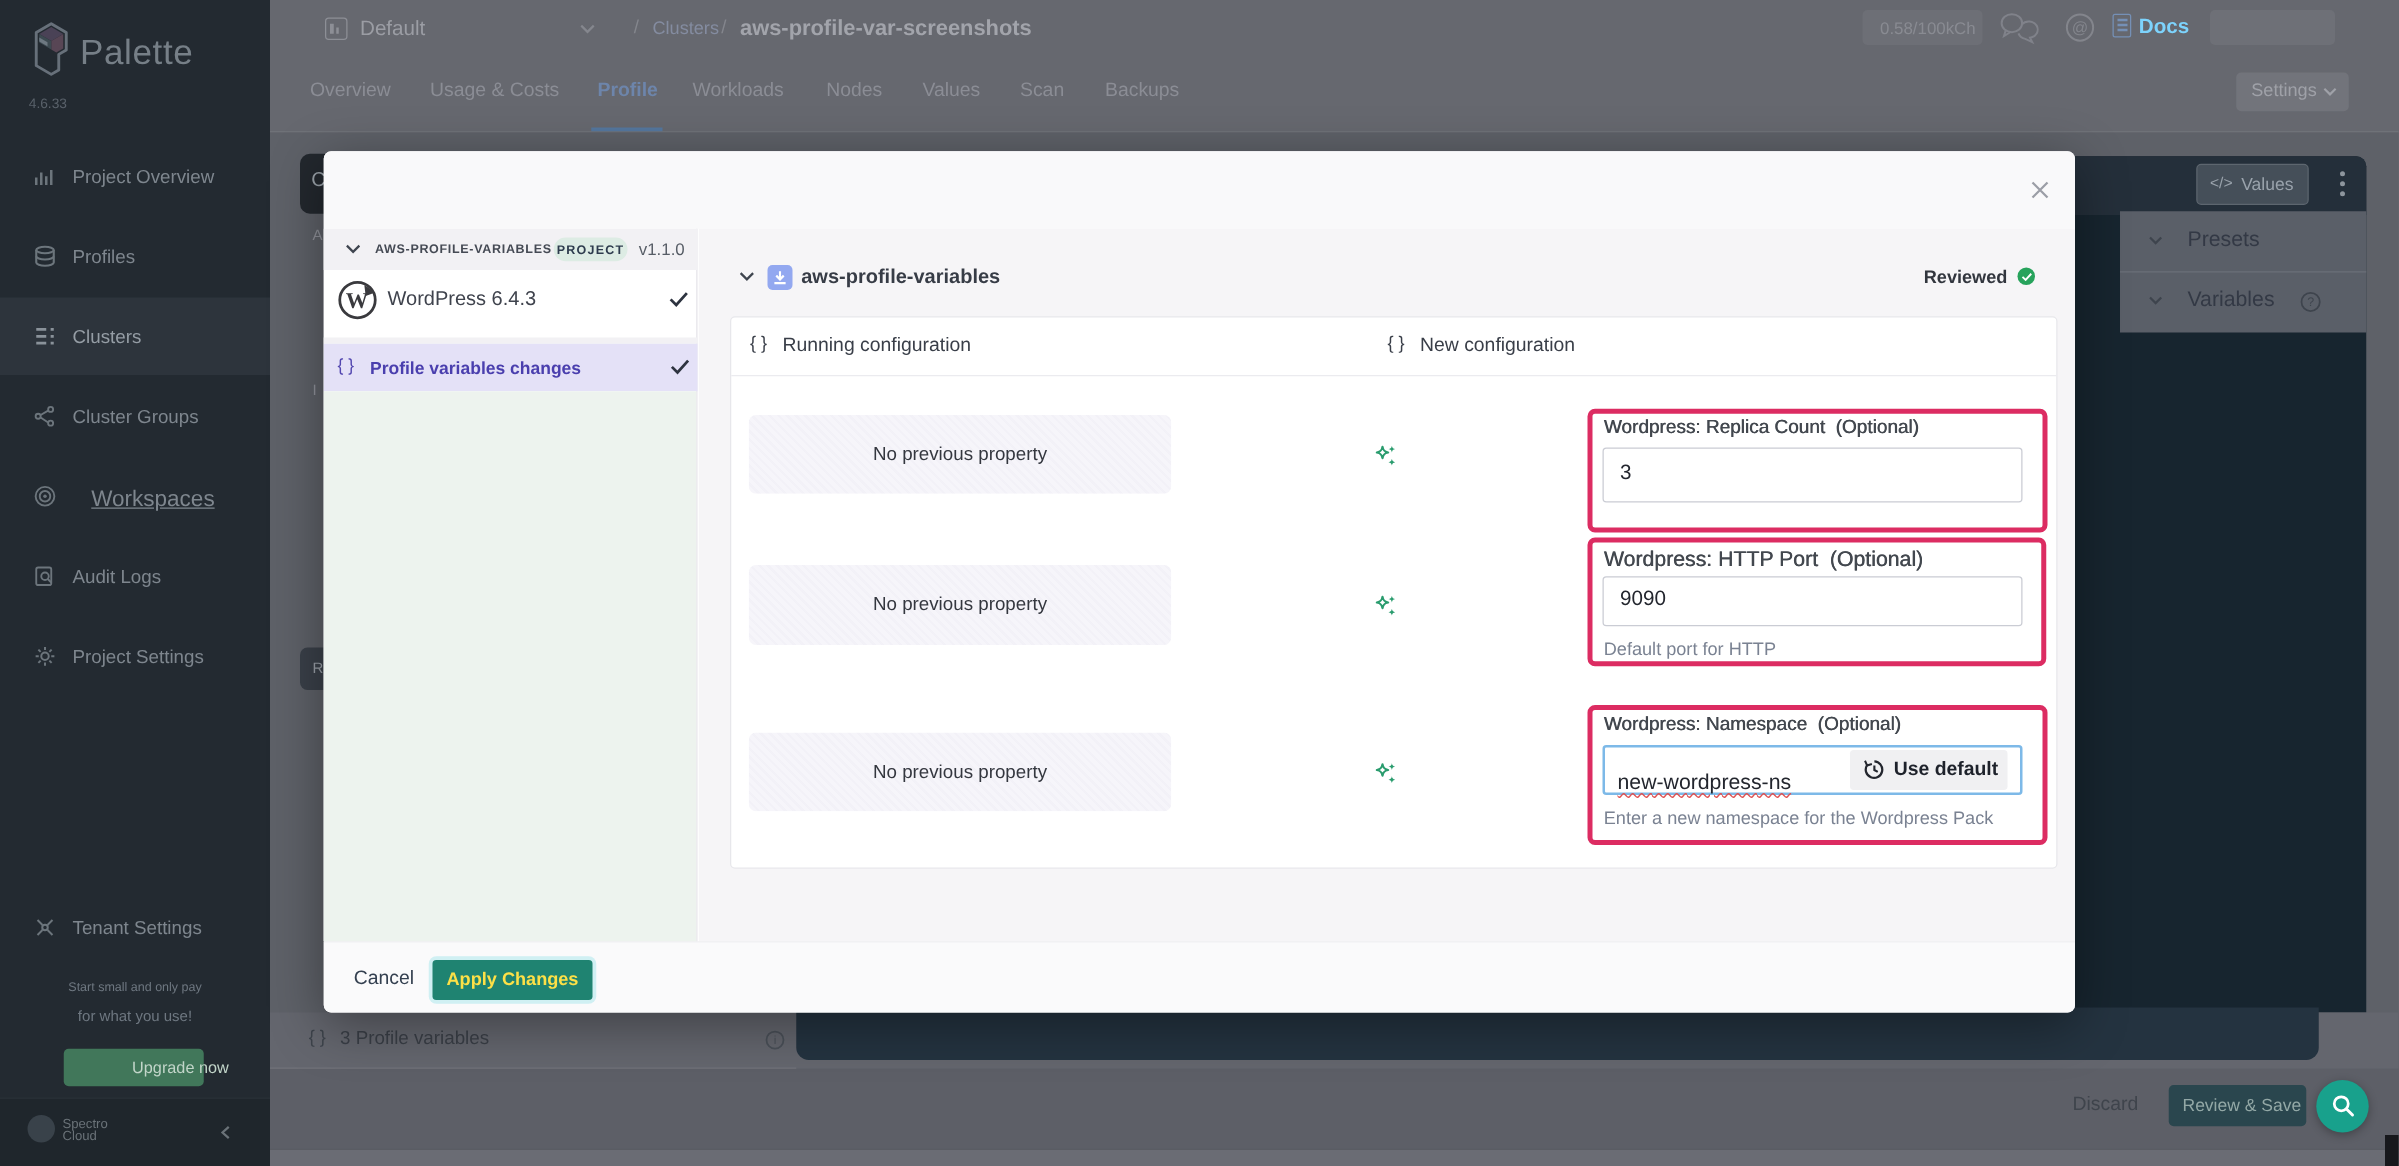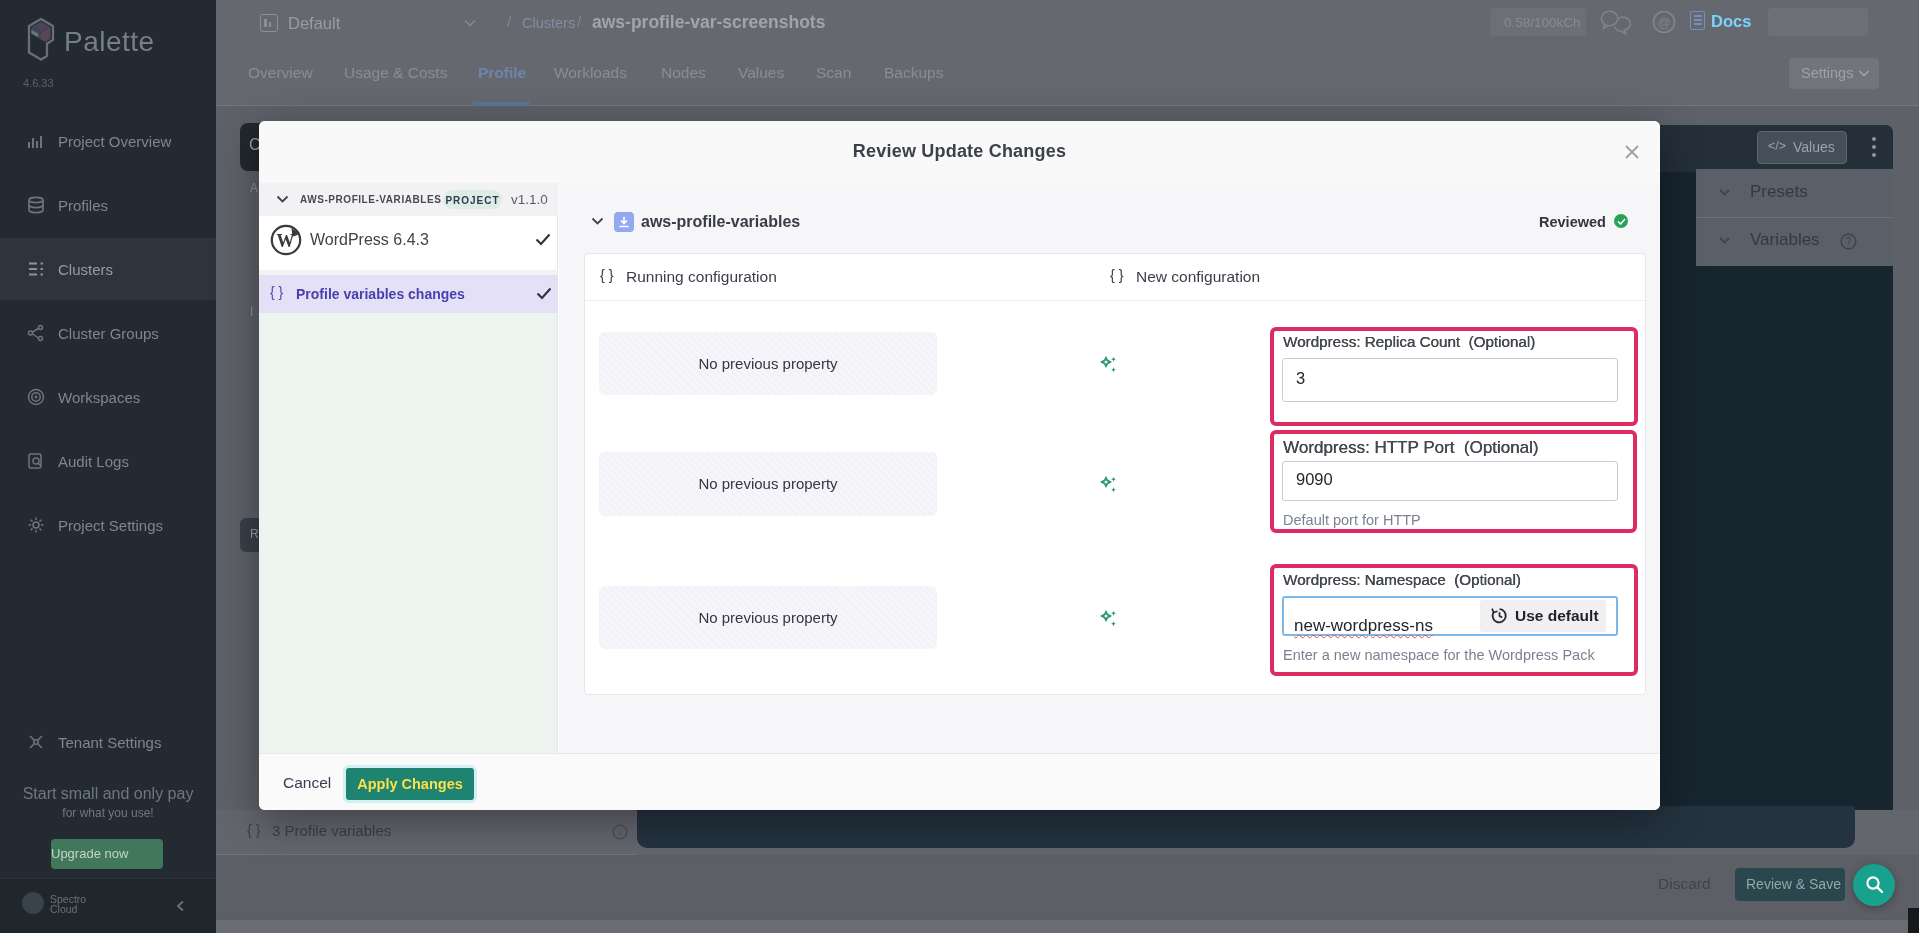--- a/index.html
+++ b/index.html
@@ -155,55 +155,54 @@
         <circle cx="13.5" cy="3.5" r="2" fill="none" stroke="#6c757c" stroke-width="1.5"></circle>
         <circle cx="13.5" cy="14.5" r="2" fill="none" stroke="#6c757c" stroke-width="1.5"></circle>
         <path d="M5.5 8 L11.5 4.5 M5.5 10 L11.5 14" stroke="#6c757c" stroke-width="1.5"></path>
       </svg></div>
   <div class="abs" style="left:58px;top:325px;font-size:15px;color:#7e868e;">Cluster Groups</div>
   <div class="abs nav-i" style="left:27px;top:388px;"><svg width="18" height="18" viewBox="0 0 18 18">
         <circle cx="9" cy="9" r="7.5" fill="none" stroke="#6c757c" stroke-width="1.5"></circle>
         <circle cx="9" cy="9" r="4.2" fill="none" stroke="#6c757c" stroke-width="1.5"></circle>
         <circle cx="9" cy="9" r="1.4" fill="#6c757c"></circle>
       </svg></div>
-  <div class="abs" style="left:58px;top:389px;font-size:15px;color:#7e868e;">Workspaces</div>
+  <div class="abs" style="left:73px;top:389px;font-size:18px;color:#7e868e;text-decoration:underline;">Workspaces</div>
   <div class="abs nav-i" style="left:27px;top:452px;"><svg width="18" height="18" viewBox="0 0 18 18">
         <rect x="2" y="2" width="12" height="14" rx="1.5" fill="none" stroke="#6c757c" stroke-width="1.5"></rect>
         <circle cx="9" cy="9" r="3" fill="none" stroke="#6c757c" stroke-width="1.5"></circle>
         <path d="M11.2 11.2 L14 14" stroke="#6c757c" stroke-width="1.5"></path>
       </svg></div>
   <div class="abs" style="left:58px;top:453px;font-size:15px;color:#7e868e;">Audit Logs</div>
   <div class="abs nav-i" style="left:27px;top:516px;"><svg width="18" height="18" viewBox="0 0 18 18">
         <circle cx="9" cy="9" r="3" fill="none" stroke="#6c757c" stroke-width="1.6"></circle>
         <path d="M9 1.5 V4 M9 14 V16.5 M1.5 9 H4 M14 9 H16.5 M3.7 3.7 L5.5 5.5 M12.5 12.5 L14.3 14.3 M3.7 14.3 L5.5 12.5 M12.5 5.5 L14.3 3.7" stroke="#6c757c" stroke-width="1.6"></path>
       </svg></div>
   <div class="abs" style="left:58px;top:517px;font-size:15px;color:#7e868e;">Project Settings</div>
   <div class="abs nav-i" style="left:27px;top:733px;"><svg width="18" height="18" viewBox="0 0 18 18">
         <path d="M3 3 L7 7 M11 11 L15 15 M15 3 L11 7 M7 11 L3 15" stroke="#6c757c" stroke-width="1.6"></path>
         <circle cx="9" cy="9" r="2.2" fill="none" stroke="#6c757c" stroke-width="1.6"></circle>
       </svg></div>
   <div class="abs" style="left:58px;top:734px;font-size:15px;color:#7e868e;">Tenant Settings</div>
 
-  <div class="abs" style="left:0;top:785px;width:216px;text-align:center;font-size:16px;color:#6e7780;">Start small and only pay</div>
+  <div class="abs" style="left:0;top:785px;width:216px;text-align:center;font-size:10px;color:#6e7780;">Start small and only pay</div>
   <div class="abs" style="left:0;top:806px;width:216px;text-align:center;font-size:12px;color:#6e7780;">for what you use!</div>
   <div class="abs" style="left:51px;top:839px;width:112px;height:30px;background:#41775a;border-radius:4px;"></div>
-  <div class="abs" style="left:51px;top:846px;width:132px;text-align:left;font-size:13px;color:#c2d5c9;">Upgrade now</div>
+  <div class="abs" style="left:51px;top:846px;width:132px;text-align:right;font-size:13px;color:#c2d5c9;">Upgrade now</div>
 
   <div class="abs" style="left:0;top:878px;width:216px;height:55px;background:#1f262c;"></div>
   <div class="abs" style="left:0;top:878px;width:216px;height:1px;background:#2b3239;"></div>
   <div class="abs" style="left:22px;top:892px;width:22px;height:22px;border-radius:50%;background:#39424a;"></div>
   <div class="abs" style="left:50px;top:894px;font-size:10.5px;color:#6a7278;line-height:10px;">Spectro<br>Cloud</div>
   <svg class="abs" style="left:176px;top:900px;" width="9" height="12" viewBox="0 0 9 12">
       <path d="M7 1.5 L2 6 L7 10.5" stroke="#6a7278" stroke-width="1.8" fill="none"></path>
     </svg>
 
   <div class="abs" style="left:259px;top:121px;width:1401px;height:689px;background:#ffffff;border-radius:6px;box-shadow:0 10px 42px rgba(0,0,0,0.38);"></div>
 
   <div class="abs" style="left:259px;top:121px;width:1401px;height:62px;background:#f9f9fa;border-radius:6px 6px 0 0;"></div>
-  <div class="abs" style="left:259px;top:141px;width:1401px;text-align:center;font-size:18px;font-weight:700;color:#3b4049;letter-spacing:0.2px;">Review Update Changes</div>
   <svg class="abs" style="left:1623px;top:143px;" width="18" height="18" viewBox="0 0 18 18">
       <path d="M3 3 L15 15 M15 3 L3 15" stroke="#9b9ea6" stroke-width="1.8"></path>
     </svg>
 
   <div class="abs" style="left:259px;top:183px;width:299px;height:570px;background:#ffffff;border-right:1px solid #e5e4e9;"></div>
   <div class="abs" style="left:259px;top:183px;width:299px;height:33px;background:#f2f1f4;"></div>
   <svg class="abs" style="left:276px;top:195px;" width="13" height="9" viewBox="0 0 13 9">
       <path d="M1.5 1.5 L6.5 6.5 L11.5 1.5" stroke="#3f454f" stroke-width="1.8" fill="none"></path>
     </svg>
   <div class="abs" style="left:300px;top:194px;font-size:10px;font-weight:700;letter-spacing:0.55px;color:#454a54;">AWS-PROFILE-VARIABLES</div>

